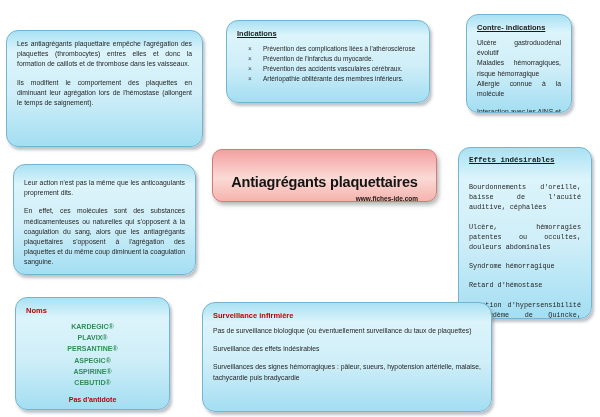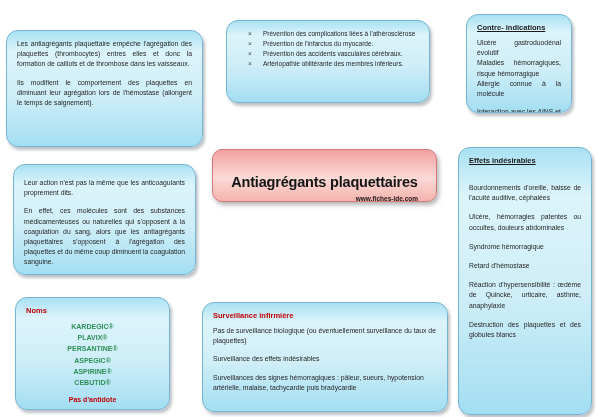--- a/index.html
+++ b/index.html
@@ -19,25 +19,25 @@
     margin:0 0 6px 0;text-decoration:underline;
   }
   .box p{font-size:6.8px;line-height:1.5;margin:0 0 8px 0;}
   .just p{text-align:justify;}
   
   .b-definition{left:6px;top:30px;width:197px;height:117px;}
   .b-indications{left:226px;top:20px;width:204px;height:83px;}
   .b-contra{left:466px;top:14px;width:106px;height:99px;}
   .b-mechanism{left:13px;top:164px;width:183px;height:111px;padding-top:13px;}
   .b-delai{left:233px;top:224px;width:185px;height:59px;}
-  .b-sideeffects{left:458px;top:147px;width:134px;height:268px;}
+  .b-sideeffects{left:458px;top:147px;width:134px;height:172px;font-family:Liberation Mono, monospace;}
   .b-sideeffects h3{margin-bottom:18px;}
   .b-sideeffects p{margin-bottom:9px;}
   .b-names{left:15px;top:297px;width:155px;height:113px;}
-  .b-surveillance{left:202px;top:302px;width:246px;height:110px;}
+  .b-surveillance{left:202px;top:302px;width:290px;height:110px;border-radius:13px;}
   
   .b-title{
     position:absolute;left:212px;top:149px;width:225px;height:53px;box-sizing:border-box;
     border:1px solid #d07a7a;border-radius:10px;
     background:linear-gradient(180deg,#f2a0a0 0%,#fbdad6 55%,#f5b3ad 100%);
     box-shadow:2px 3px 4px rgba(110,110,110,.5);
     padding:24px 8px 4px 8px;overflow:hidden;
   }
   .b-title h1{
     margin:0;font-size:14.5px;font-weight:bold;color:#141414;
@@ -64,20 +64,21 @@
 <body>
 
 <div class="canvas">
 
   <section class="box just b-definition">
     <p>Les antiagrégants plaquettaire empêche l'agrégation des plaquettes (thrombocytes) entres elles et donc la formation de caillots et de thrombose dans les vaisseaux.</p>
     <p>Ils modifient le comportement des plaquettes en diminuant leur agrégation lors de l'hémostase (allongent le temps de saignement).</p>
   </section>
 
   <section class="box b-indications">
+    <h3>Indications</h3>
     <div class="ind-item">
       <span class="x">×</span>
       <span>Prévention des complications liées à l'athérosclérose</span>
     </div>
     <div class="ind-item">
       <span class="x">×</span>
       <span>Prévention de l'infarctus du myocarde.</span>
     </div>
     <div class="ind-item">
       <span class="x">×</span>

